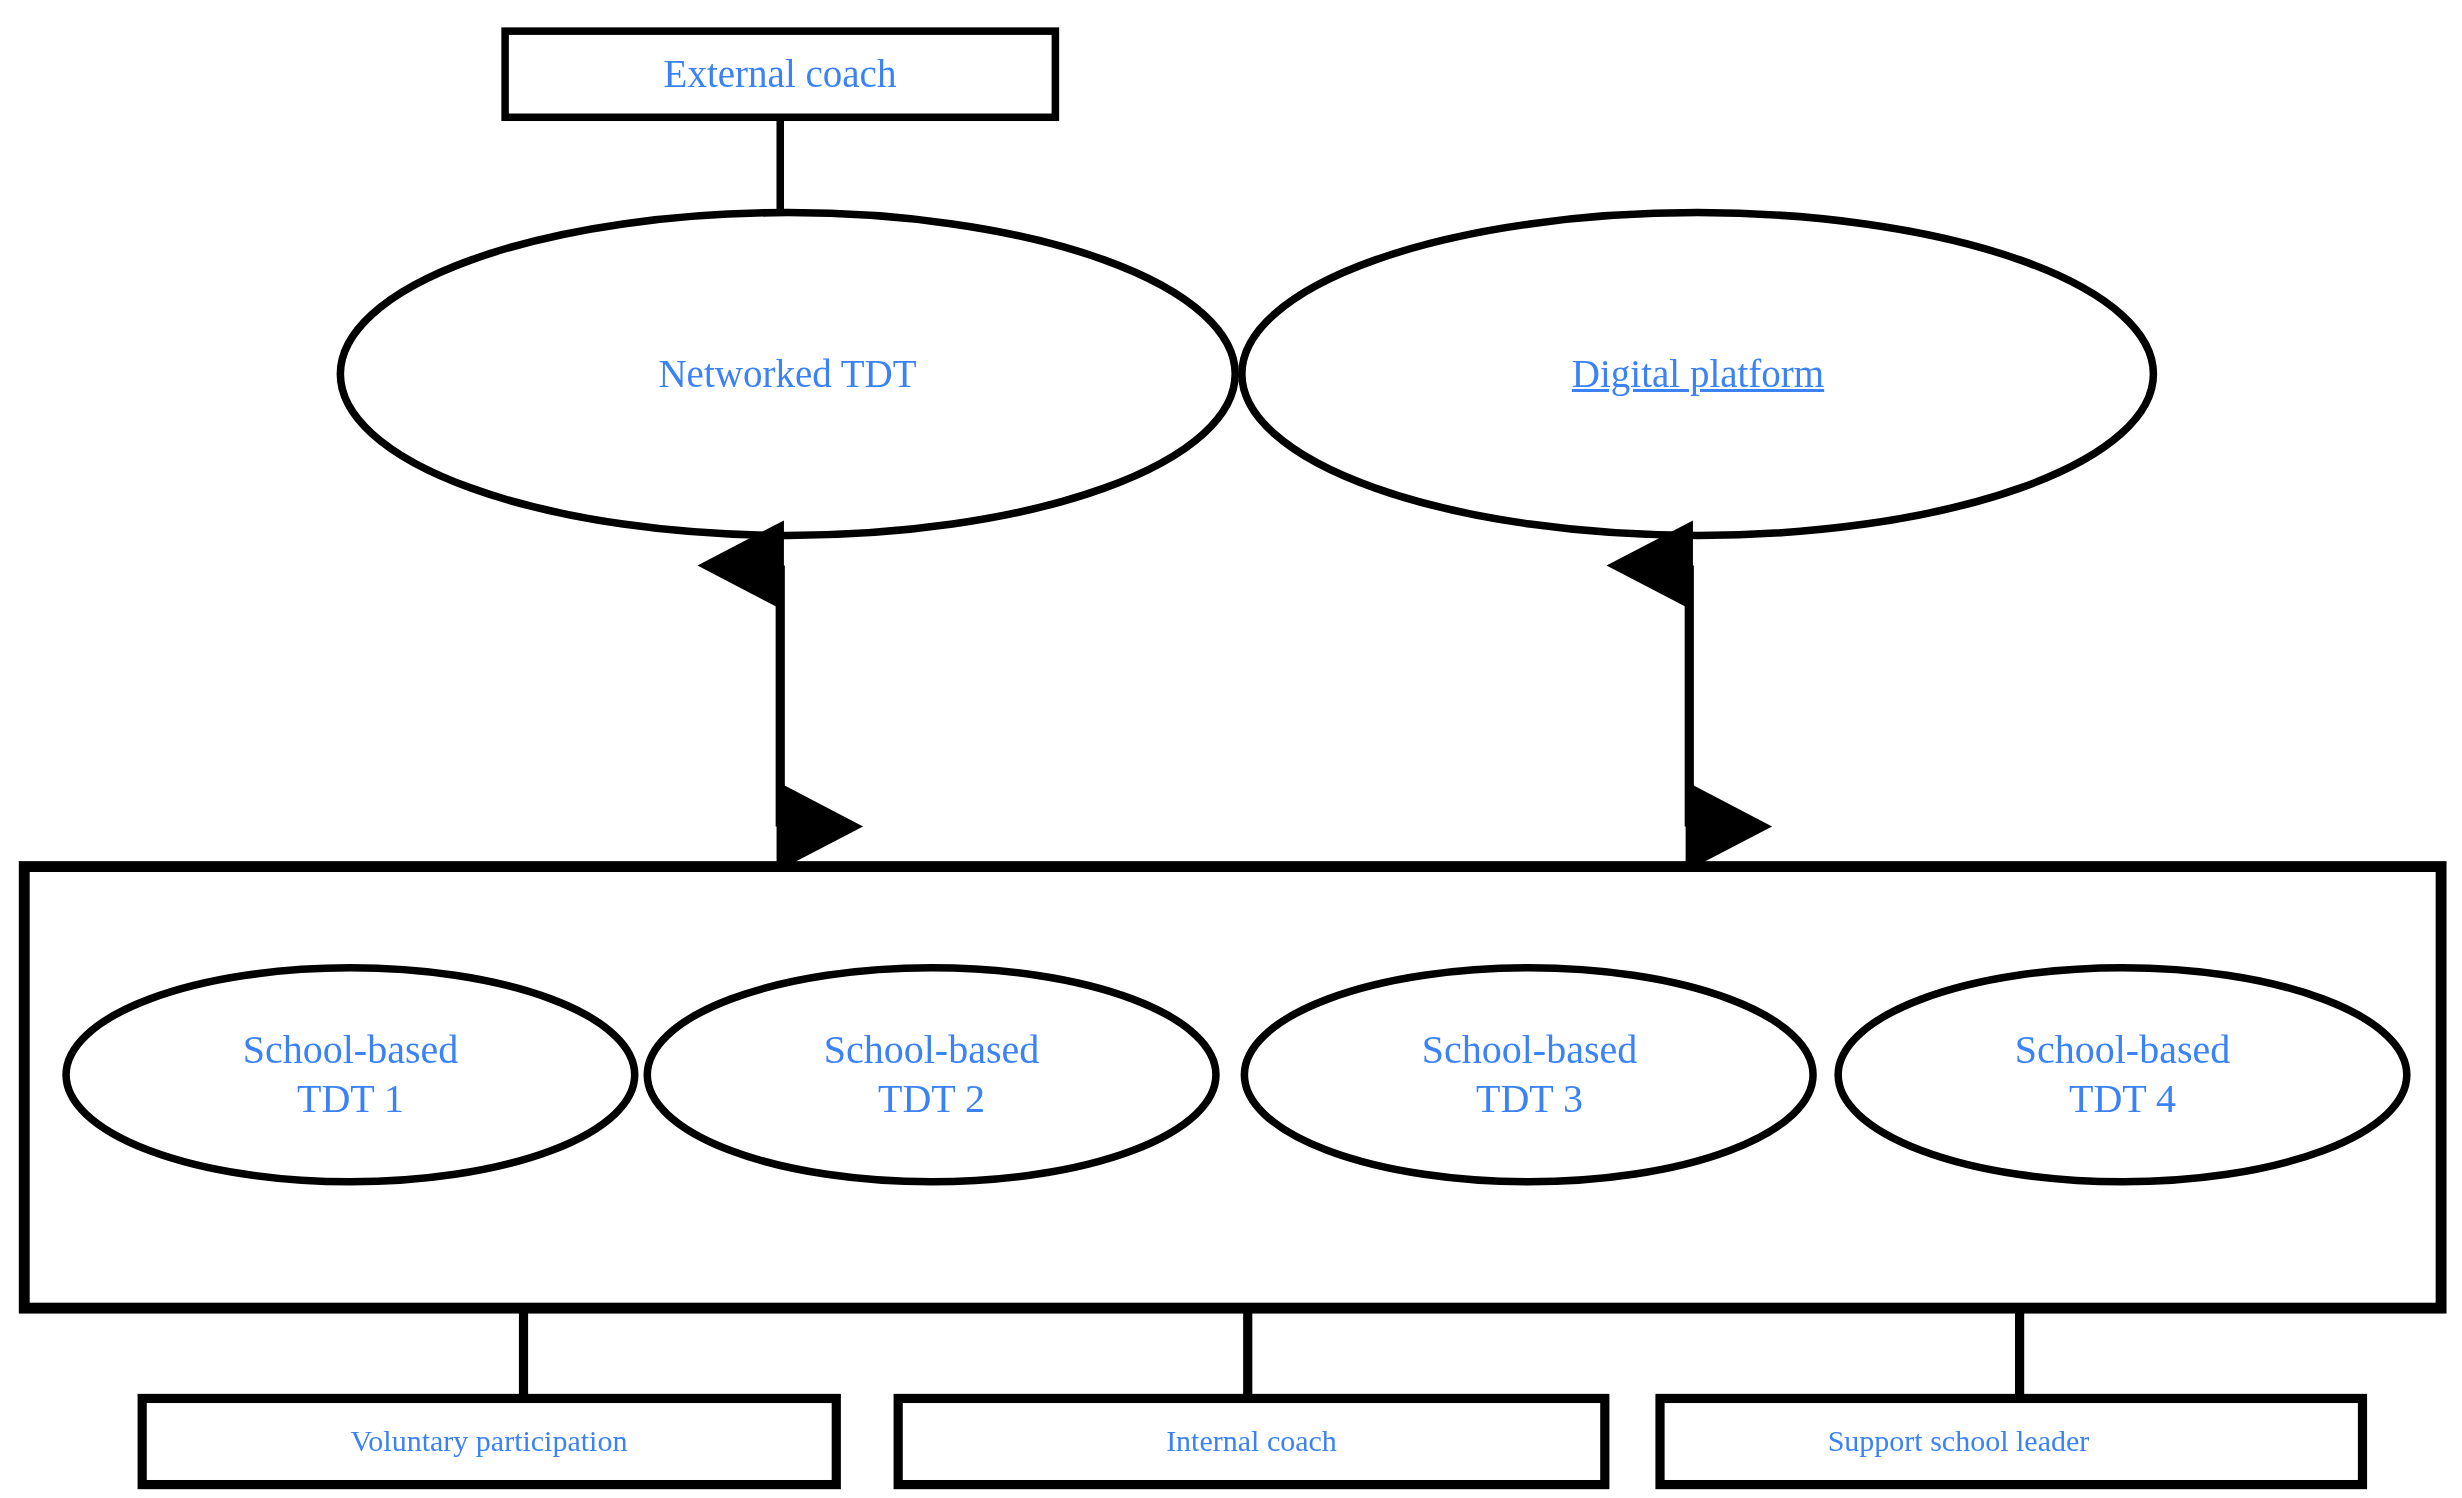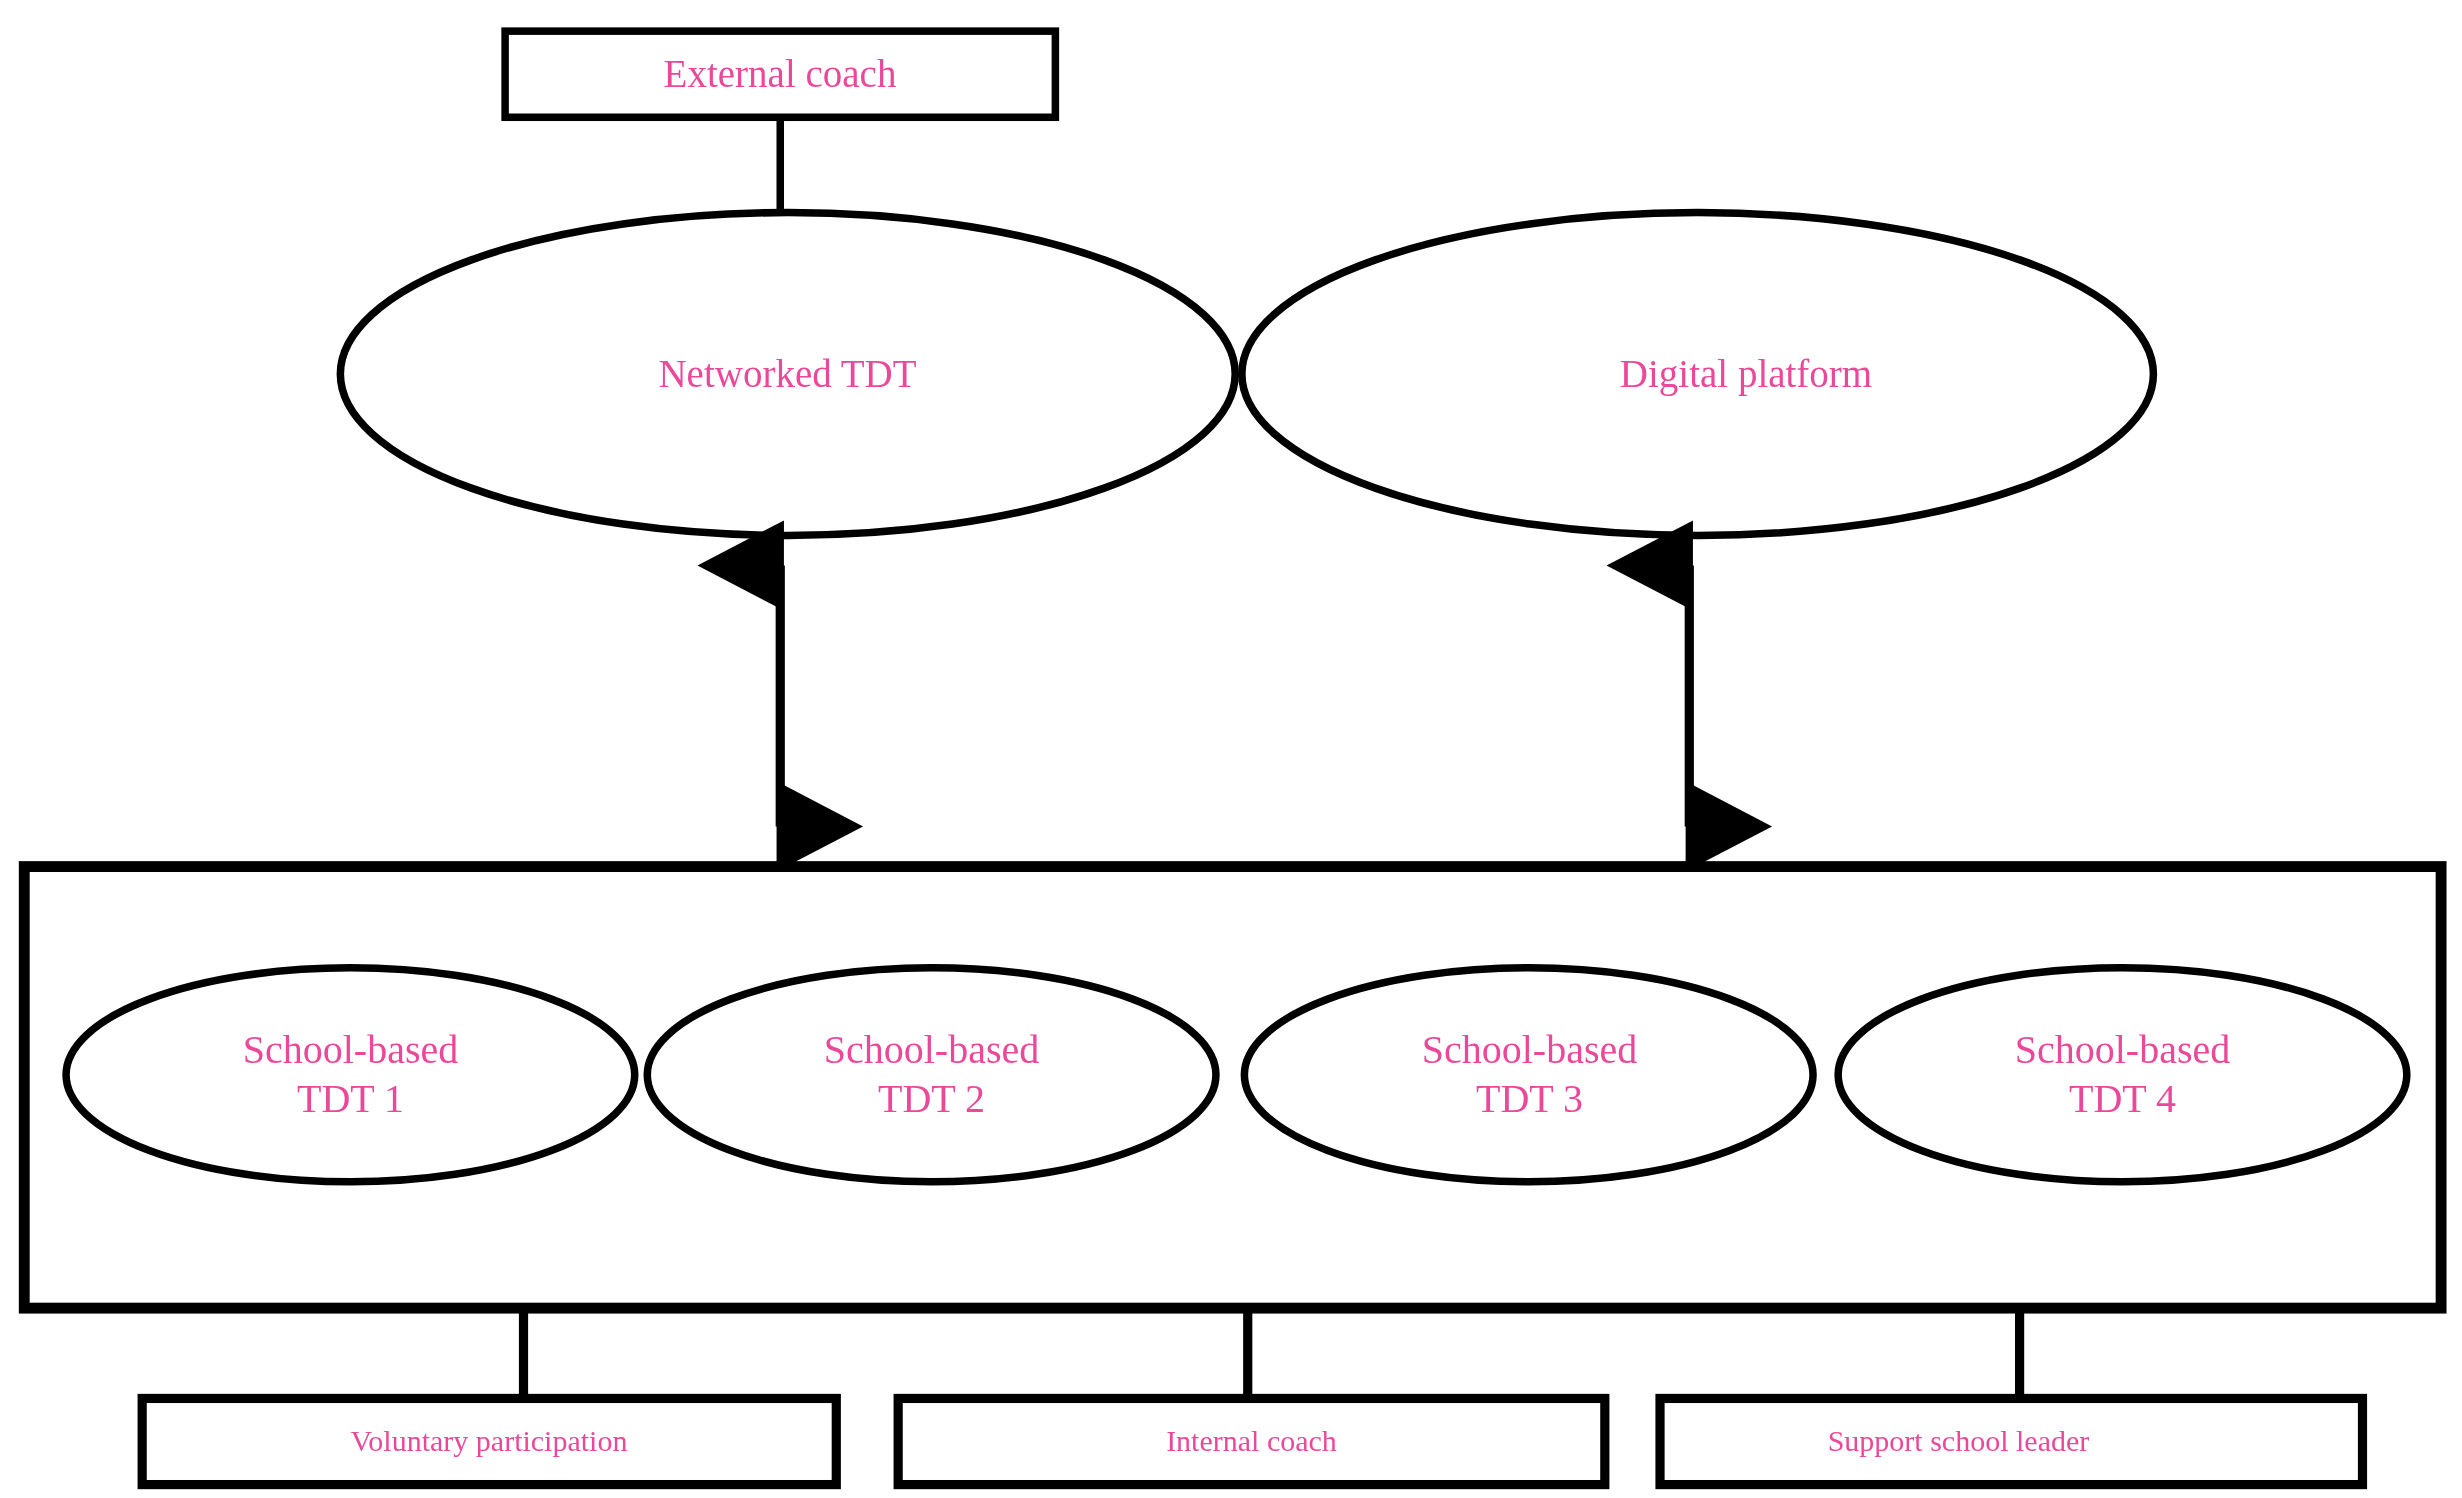--- a/index.html
+++ b/index.html
@@ -23,21 +23,21 @@
     width: 2462px;
     height: 1499px;
     display: block;
   }
   .node-label {
     position: absolute;
     display: flex;
     align-items: center;
     justify-content: center;
     text-align: center;
-    color: #ec4899;
+    color: #3b82f6;
     font-family: "Liberation Serif", "DejaVu Serif", serif;
     line-height: 1.22;
     white-space: pre-line;
     pointer-events: none;
     user-select: none;
   }
   .lbl-box-top      { font-size: 39px; }
   .lbl-ellipse-top  { font-size: 39px; }
   .lbl-ellipse-sub  { font-size: 40px; }
   .lbl-box-bottom   { font-size: 30px; }
@@ -82,21 +82,21 @@
 
     <rect x="170" y="1672" width="830" height="103" fill="#ffffff" stroke="#000000" stroke-width="11"></rect>
     <rect x="1074" y="1672" width="845" height="103" fill="#ffffff" stroke="#000000" stroke-width="11"></rect>
     <rect x="1985" y="1672" width="840" height="103" fill="#ffffff" stroke="#000000" stroke-width="11"></rect>
   </svg>
 
   <div class="node-label lbl-box-top" style="left:505px; top:31px; width:550px; height:86px;">External coach</div>
 
   <div class="node-label lbl-ellipse-top" style="left:340px; top:330px; width:895px; height:87px;">Networked TDT</div>
 
-  <div class="node-label lbl-ellipse-top" style="left:1290px; top:330px; width:912px; height:87px;">Digital platform</div>
+  <div class="node-label lbl-ellipse-top" style="left:1242px; top:330px; width:912px; height:87px;text-decoration:underline;">Digital platform</div>
 
   <div class="node-label lbl-ellipse-sub" style="left:66px; top:1028px; width:569px; height:94px;">School-based
 TDT 1</div>
 
   <div class="node-label lbl-ellipse-sub" style="left:647px; top:1028px; width:569px; height:94px;">School-based
 TDT 2</div>
 
   <div class="node-label lbl-ellipse-sub" style="left:1245px; top:1028px; width:569px; height:94px;">School-based
 TDT 3</div>
 

